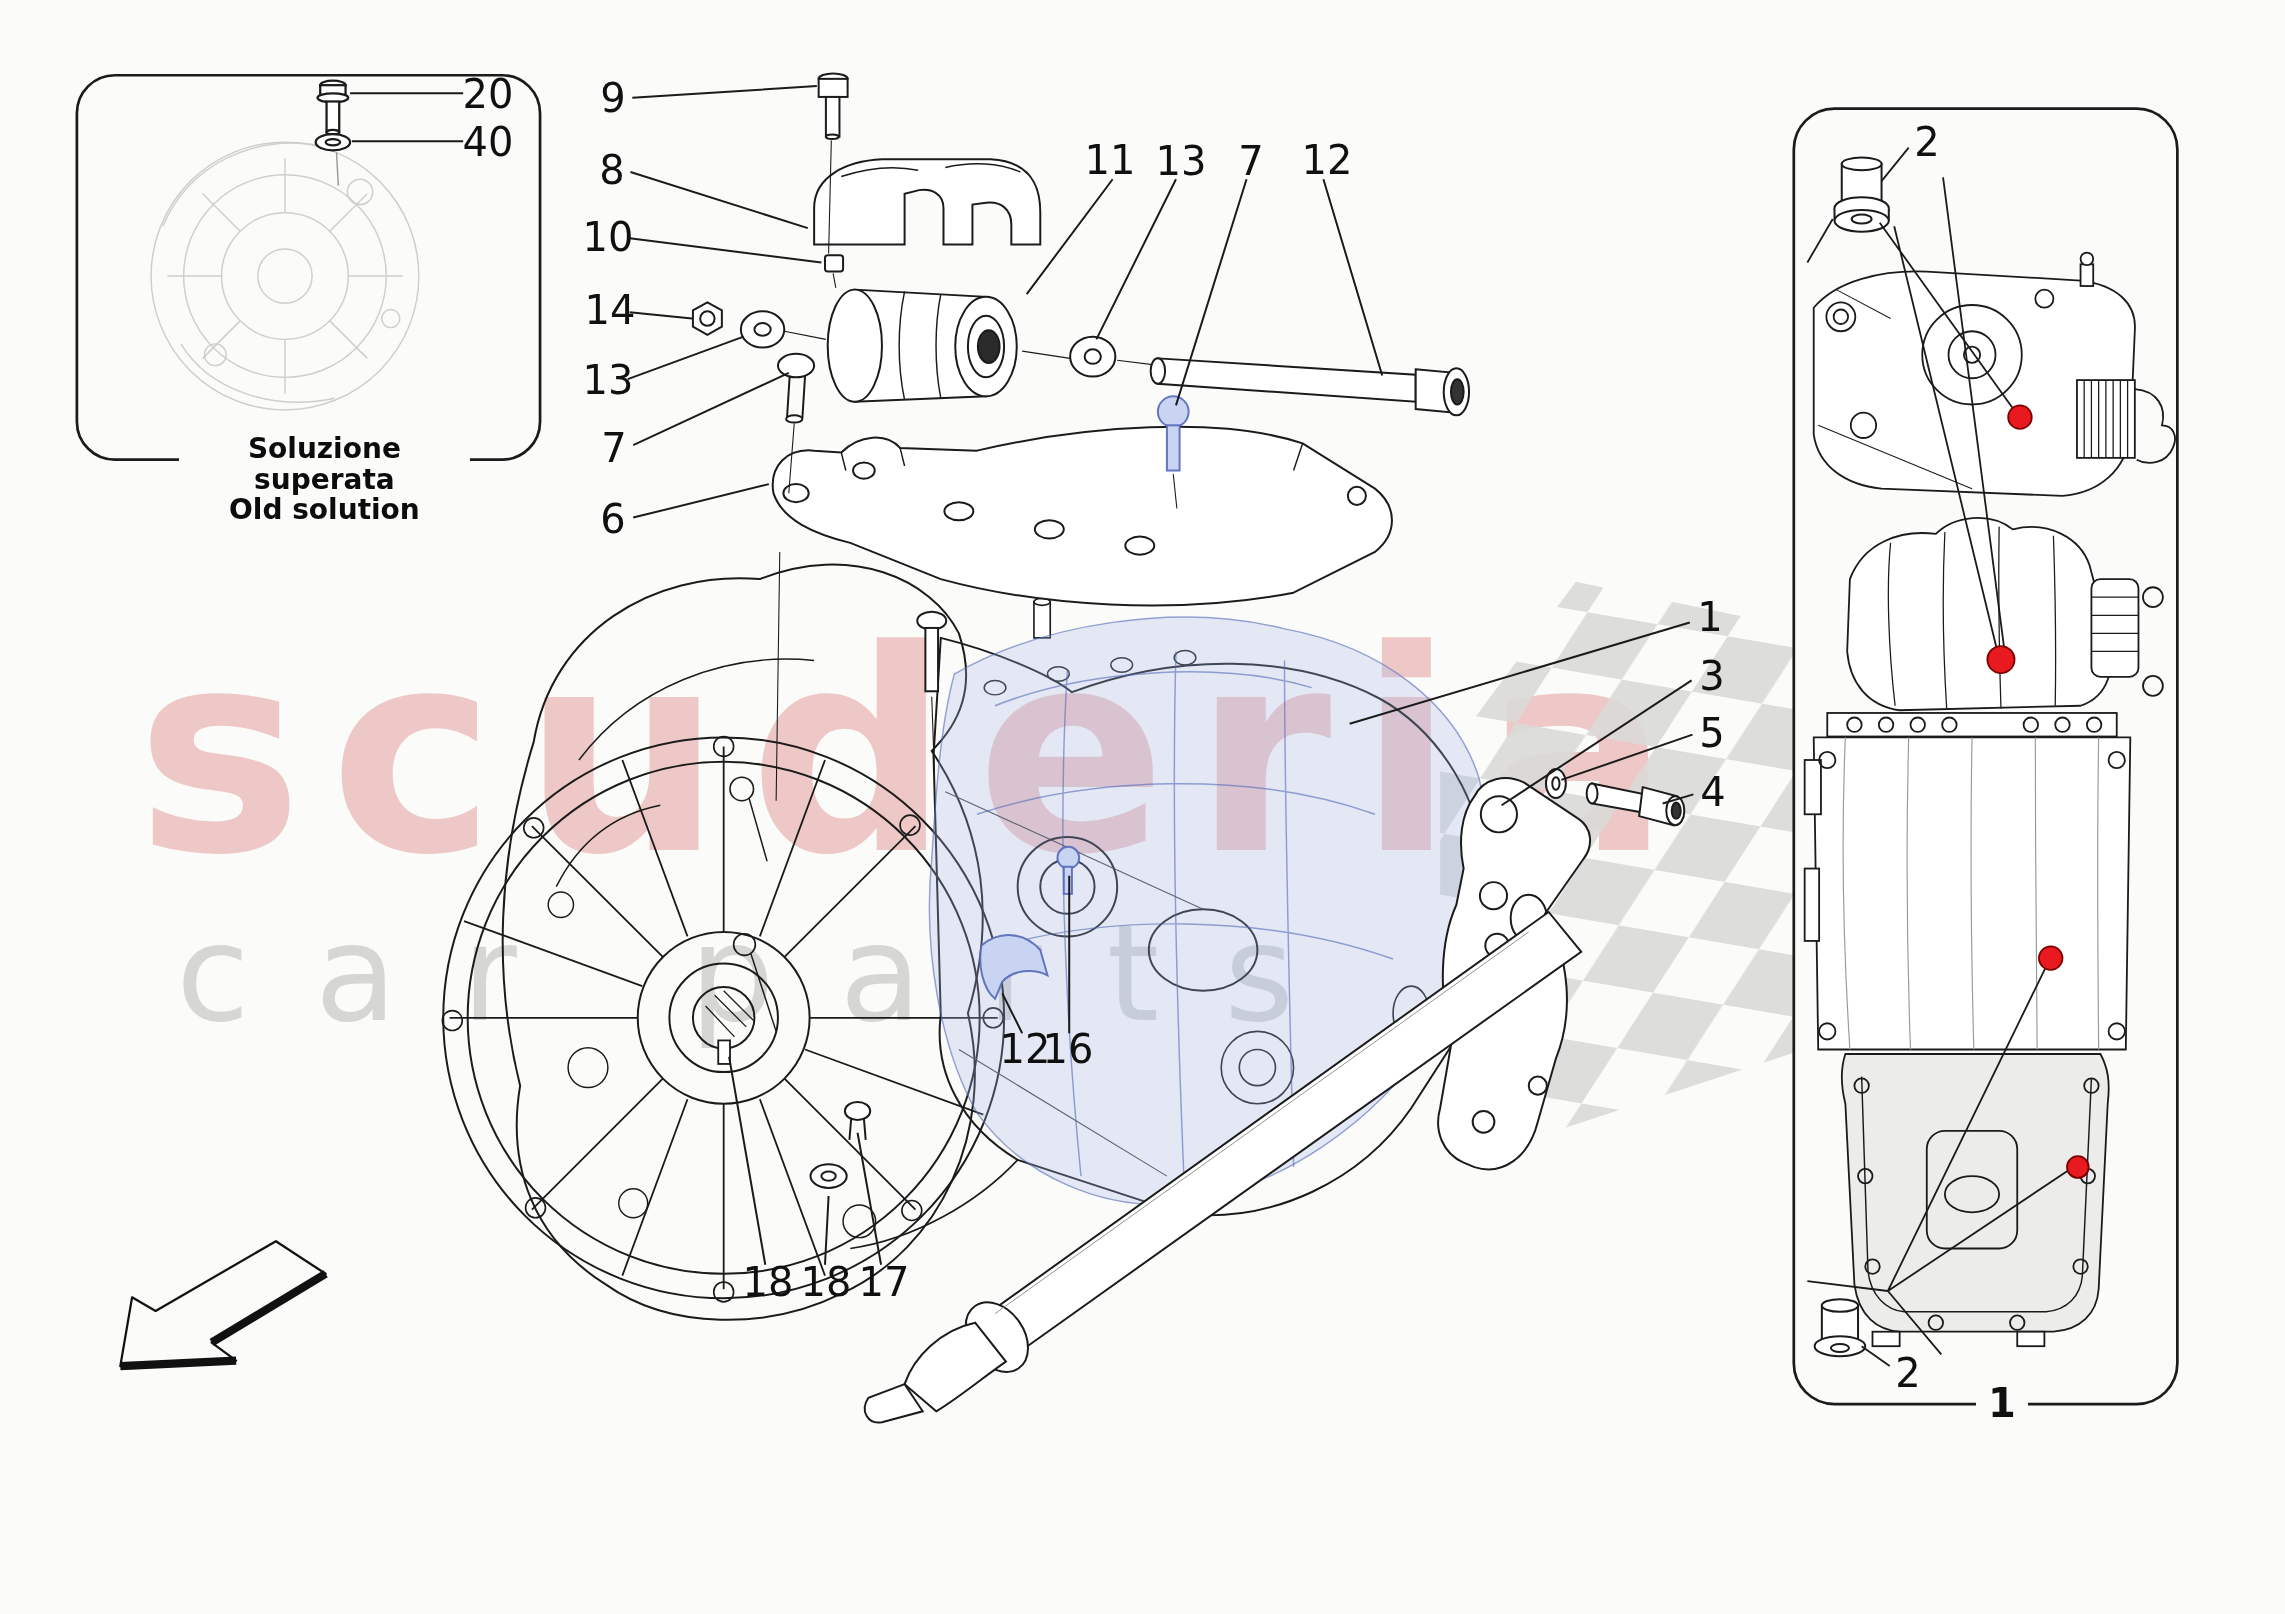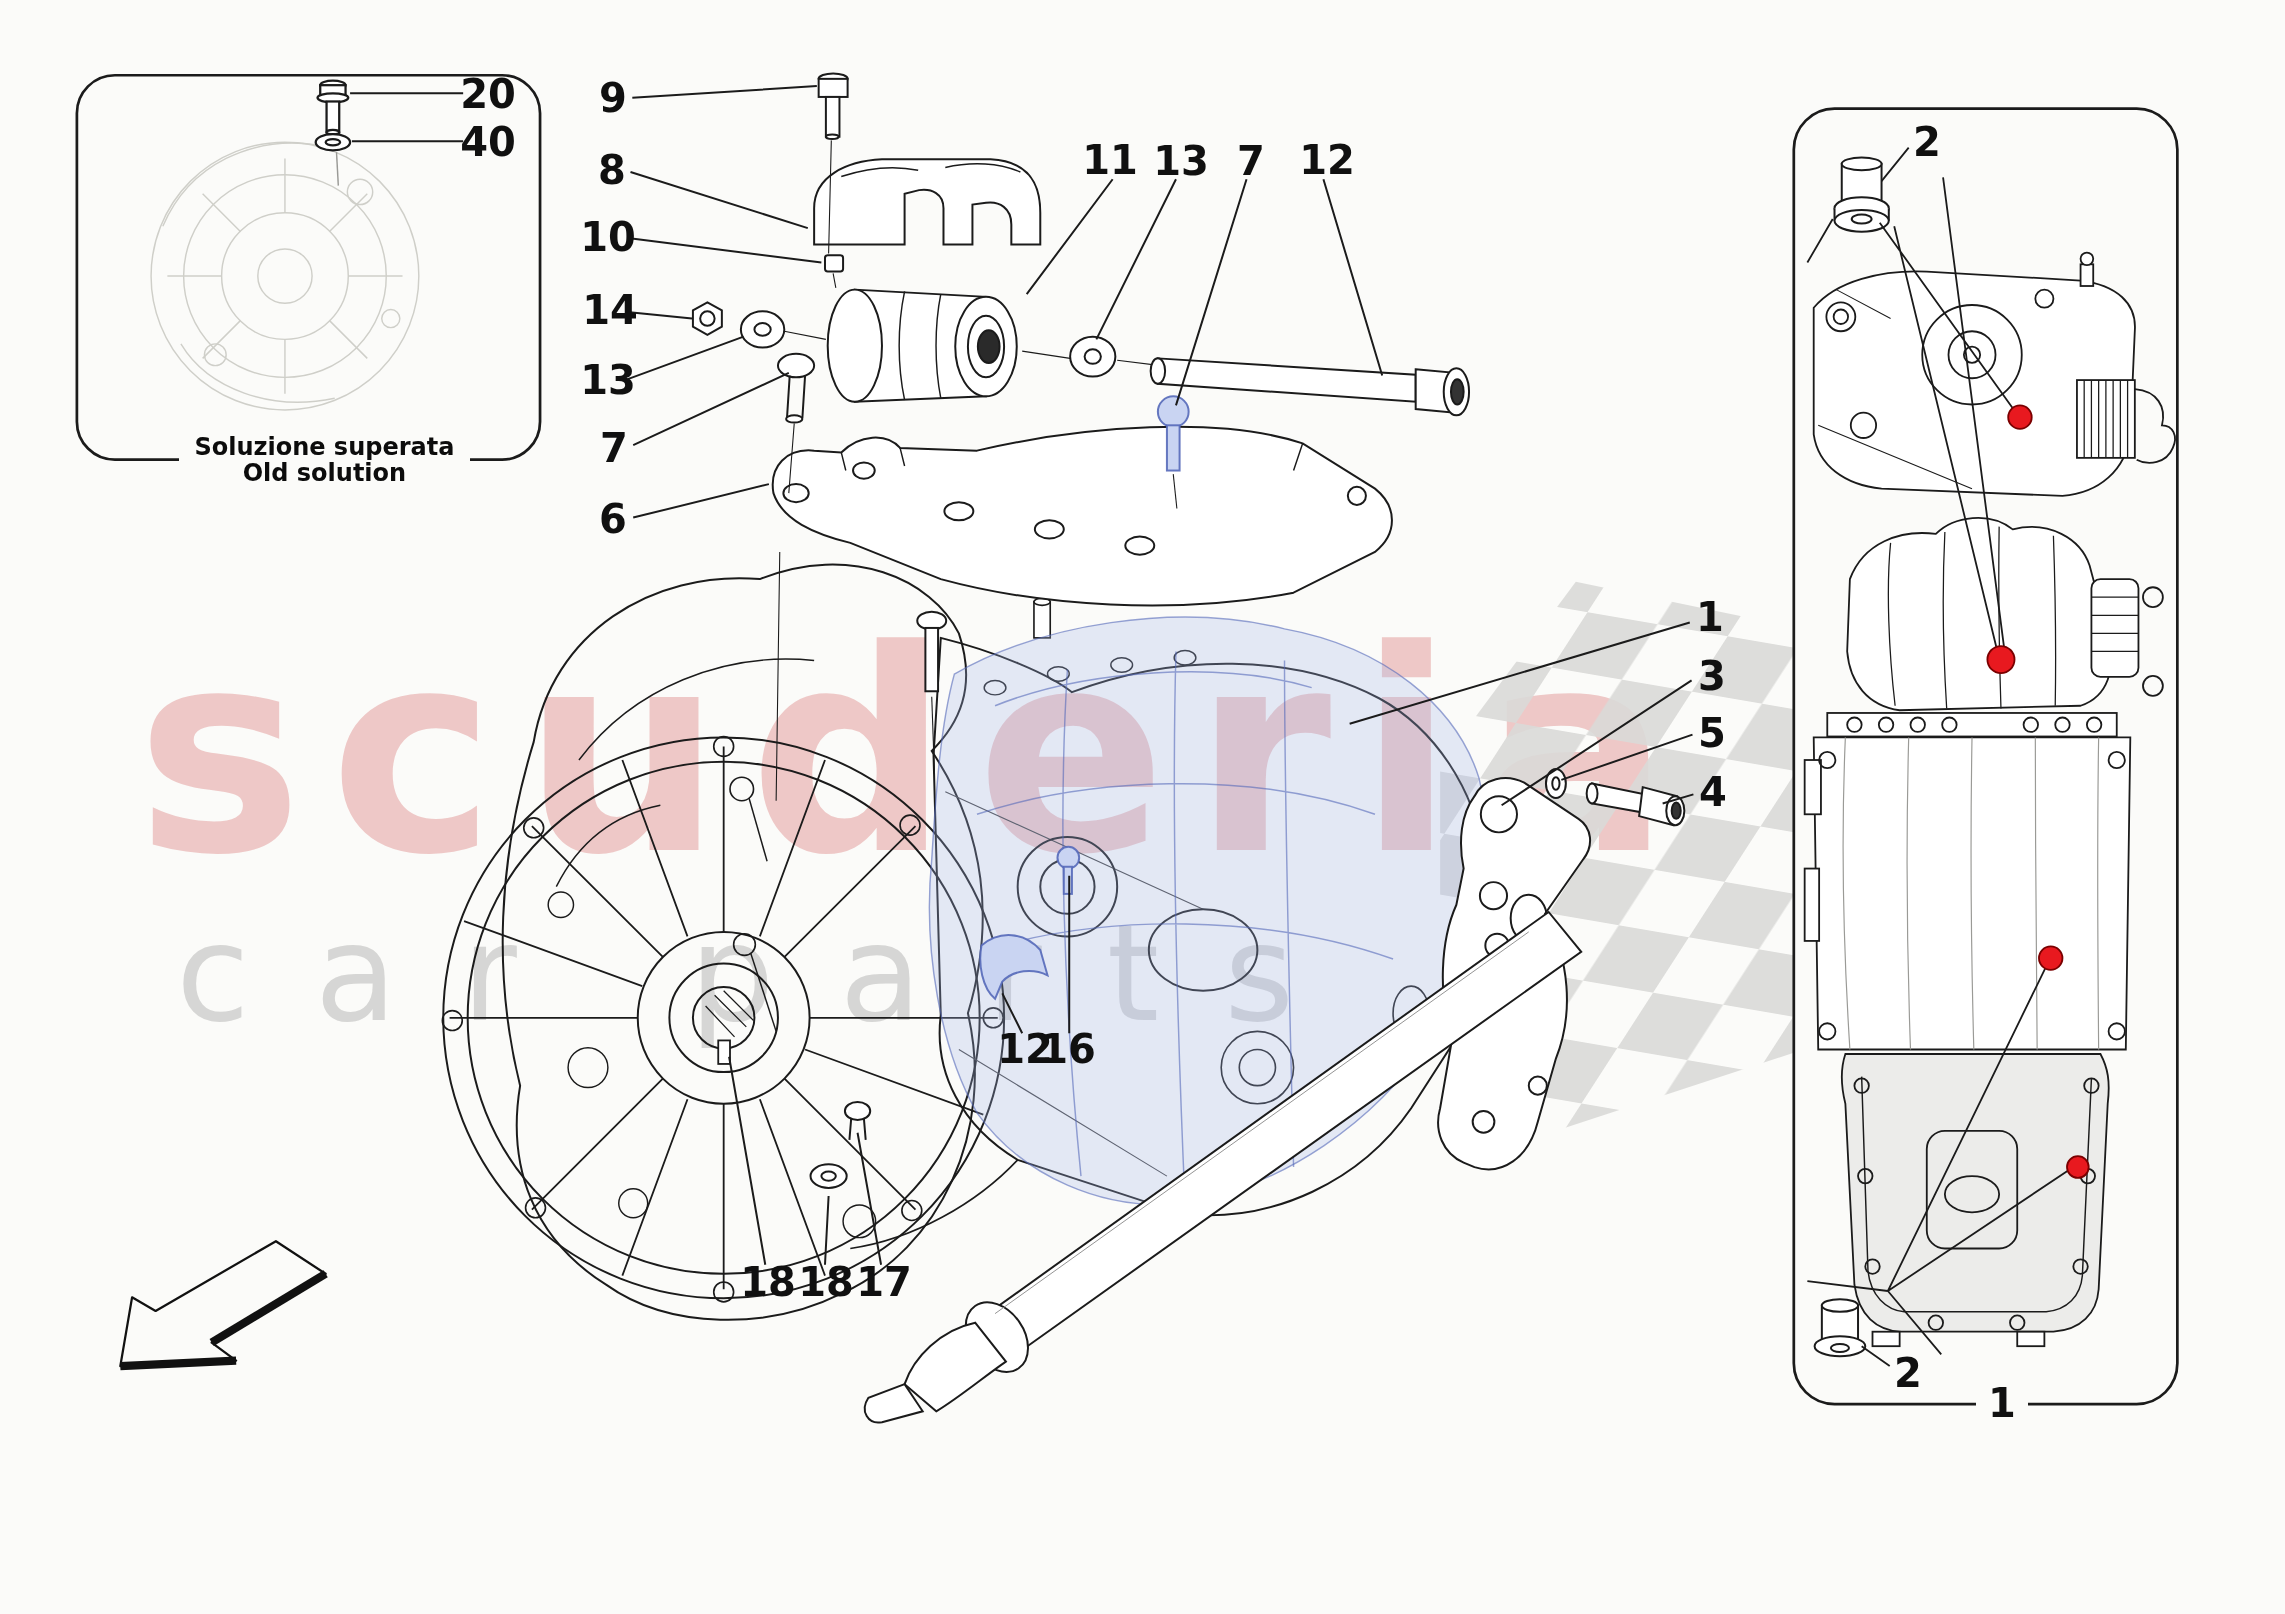--- a/index.html
+++ b/index.html
@@ -5,25 +5,25 @@
   html,body{margin:0;padding:0;background:#e8e8e8;}
   .canvas{position:relative;width:2285px;height:1615px;background:#fbfbf9;overflow:hidden;
           font-family:"DejaVu Sans","Liberation Sans",sans-serif;}
   
   .wm-brand{position:absolute;left:136px;top:590px;font-size:280px;font-weight:bold;
             letter-spacing:27px;color:rgba(207,82,82,0.30);white-space:nowrap;z-index:1;}
   .wm-tagline{position:absolute;left:176px;top:896px;font-size:134px;font-weight:normal;
               letter-spacing:65px;color:rgba(128,128,128,0.30);white-space:nowrap;z-index:1;}
   svg.art{position:absolute;left:0;top:0;z-index:2;}
   
-  .co{position:absolute;transform:translate(-50%,-50%);font-size:40px;font-weight:bold;
+  .co{position:absolute;transform:translate(-50%,-50%);font-size:40px;font-weight:normal;
       color:#101010;z-index:4;line-height:1;}
   
   .caption{position:absolute;left:179px;top:432px;width:280px;text-align:center;z-index:4;
-           background:#fbfbf9;padding:1.8px 5.4px;font-weight:bold;font-size:24px;line-height:1.1;color:#0c0c0c;}
+           background:#fbfbf9;padding:1.8px 5.4px;font-weight:bold;font-size:28px;line-height:1.1;color:#0c0c0c;}
   
   .pfoot{position:absolute;left:1976px;top:1380px;width:52px;text-align:center;z-index:4;
          background:#fbfbf9;font-size:40px;font-weight:bold;color:#101010;}
 </style>
 </head>
 <body>
 
 <div class="canvas">
 
   <div class="wm-brand">scuderia</div>

